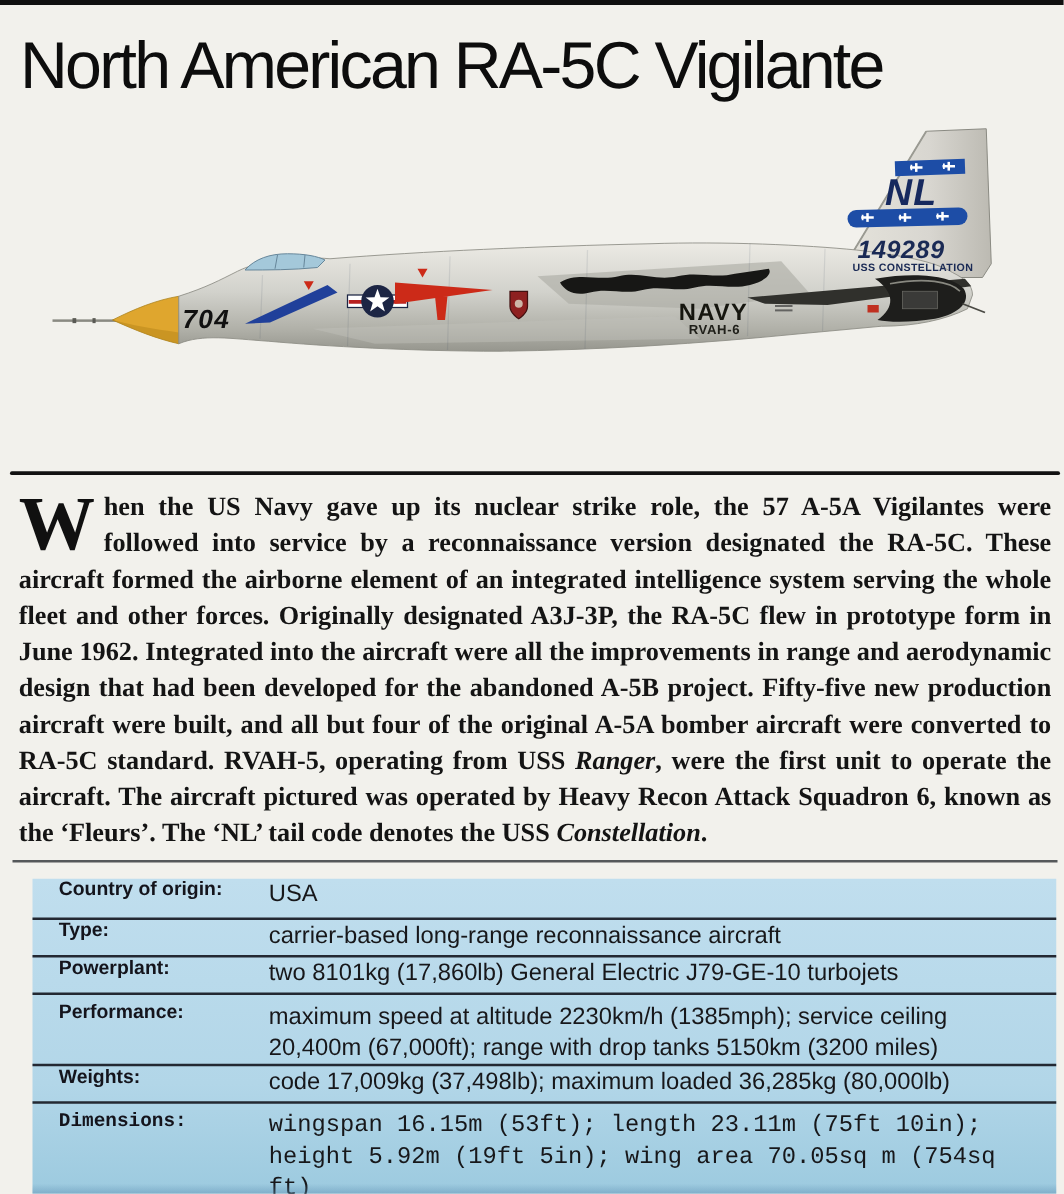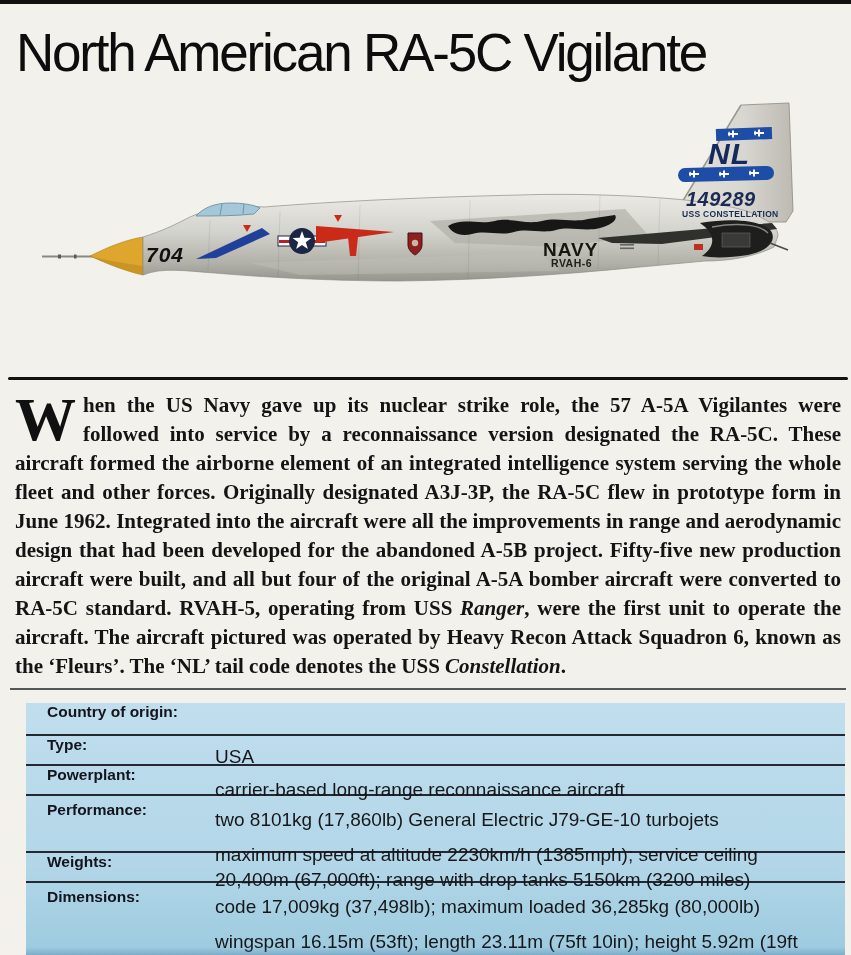--- a/index.html
+++ b/index.html
@@ -40,25 +40,25 @@
   .spec-row {
     display:flex; align-items:flex-start; box-sizing:border-box;
     border-bottom:2px solid #232832; padding-left:21px;
   }
   .spec-row.top { align-items:flex-start; padding-top:5px; }
   .spec-row:nth-child(1){ height:33px; }
   .spec-row:nth-child(2){ height:30px; }
   .spec-row:nth-child(3){ height:30px; }
   .spec-row:nth-child(4){ height:57px; }
   .spec-row:nth-child(5){ height:30px; }
-  .spec-row:nth-child(6){ height:71px; border-bottom:none; }
+  .spec-row:nth-child(6){ height:71px; border-bottom:none;font-family:Liberation Mono, monospace; }
   .spec-label {
     flex:none; width:168px; font-weight:bold; font-size:15.5px; color:#14141c;
   }
-  .spec-value { font-size:19px; line-height:25px; color:#17171a; width:612px;margin-top:41px; }
+  .spec-value { font-size:19px; line-height:25px; color:#17171a; width:612px; }
   .bottom-shade {
     position:absolute; bottom:0; left:26px; width:819px; height:8px;
     background:linear-gradient(180deg, rgba(110,160,190,0), rgba(90,140,175,.45));
   }
 </style>
 </head>
 <body>
 
 <div class="topbar"></div>
 

